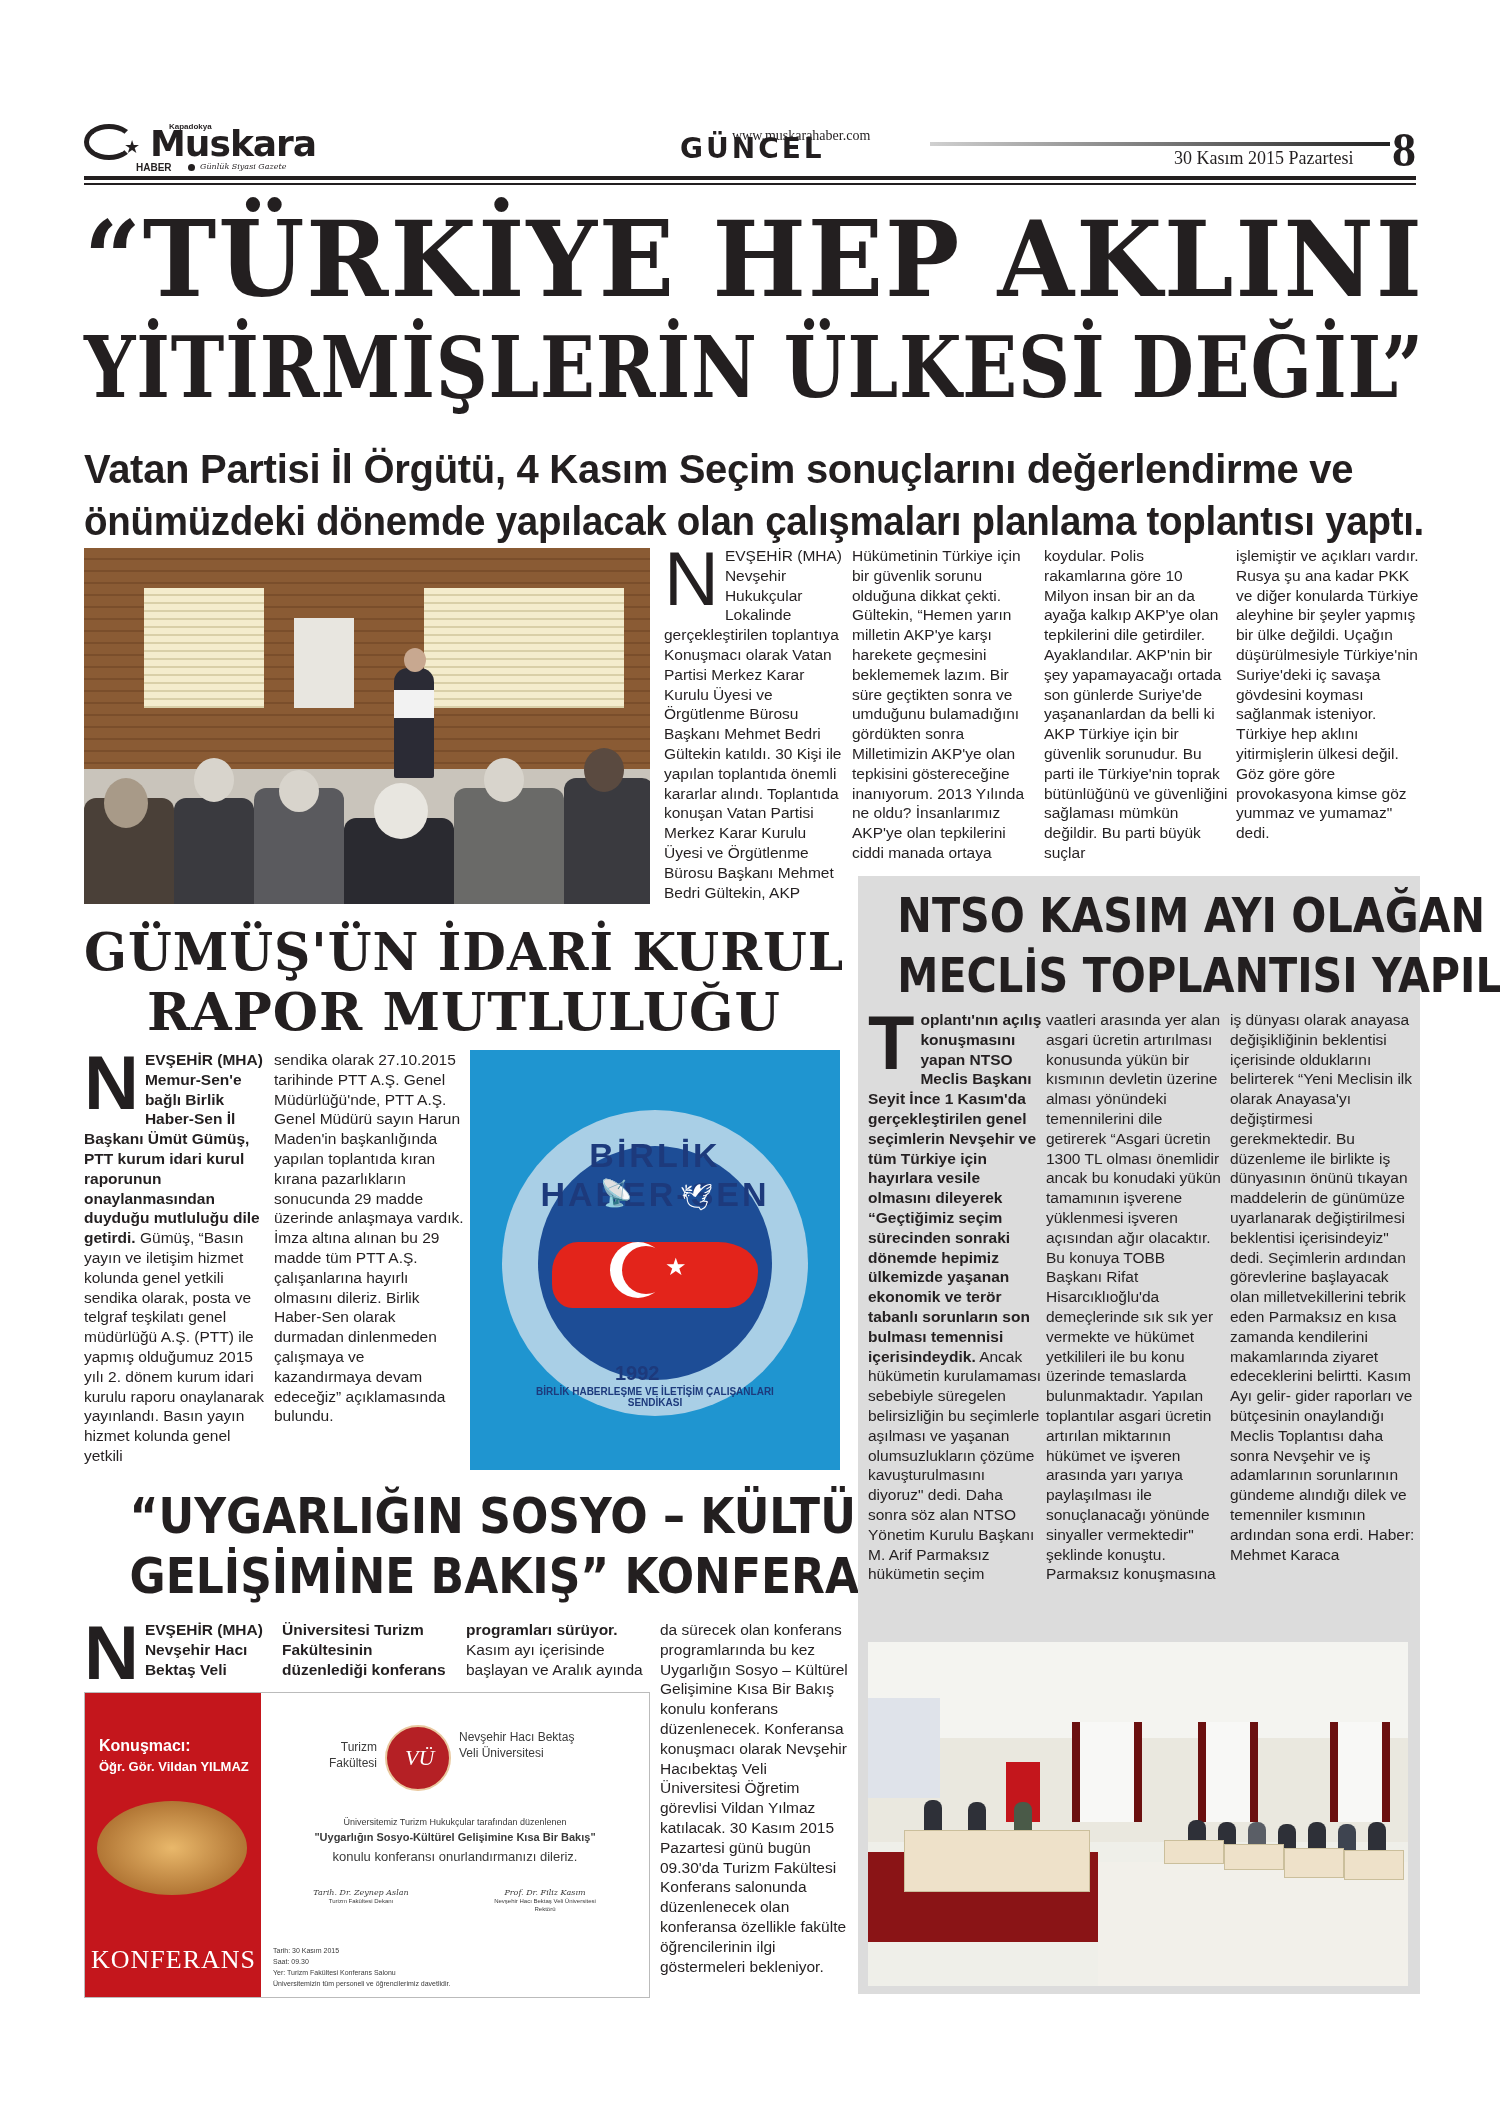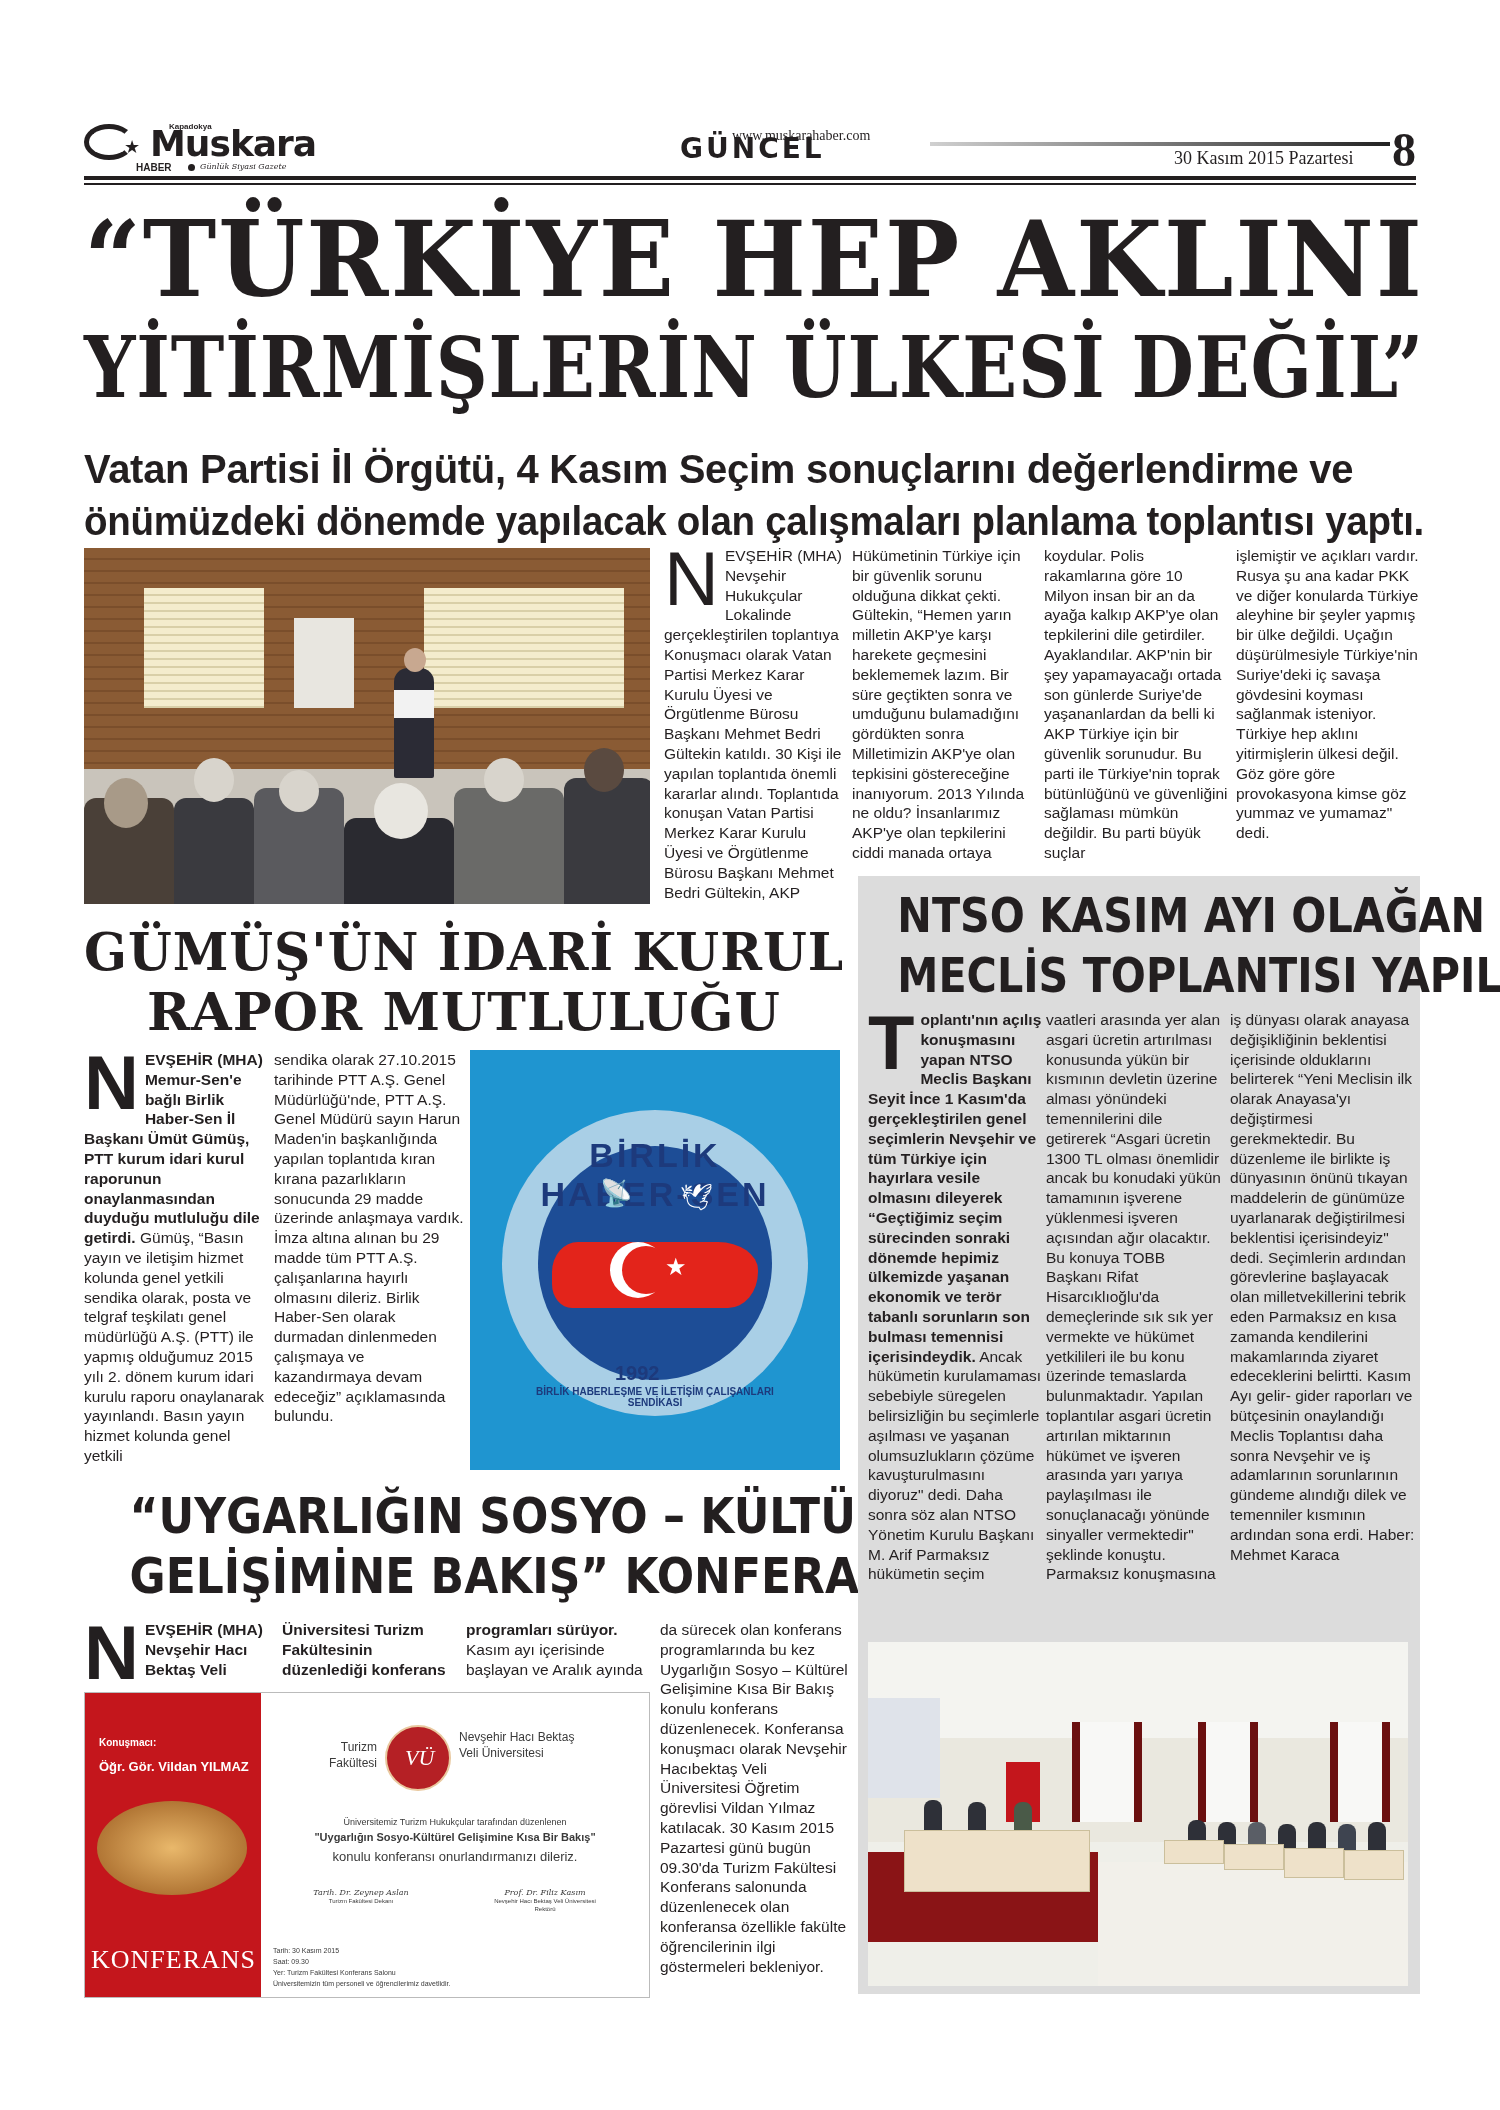--- a/index.html
+++ b/index.html
@@ -77,21 +77,21 @@
   .hl3 { position: absolute; left: 84px; width: 760px; text-align: center; font-family: "DejaVu Sans", sans-serif; font-weight: bold; font-size: 50px; line-height: 56px; white-space: nowrap; transform: scaleX(0.88); transform-origin: center top; }
   .hl3a { top: 1488px; }
   .hl3b { top: 1548px; }
   .a3c1 { left: 84px; top: 1620px; width: 190px; }
   .a3c2 { left: 282px; top: 1620px; width: 176px; }
   .a3c3 { left: 466px; top: 1620px; width: 186px; }
   .a3c4 { left: 660px; top: 1620px; width: 190px; }
 
   .invite { position: absolute; left: 84px; top: 1692px; width: 566px; height: 306px; border: 1px solid #bbb; background: #fff; }
   .inv-left { position: absolute; left: 0; top: 0; width: 176px; height: 100%; background: #c4161c; color: #fff; }
-  .inv-speaker-label { position: absolute; left: 14px; top: 44px; font-size: 10px; font-weight: bold; }
+  .inv-speaker-label { position: absolute; left: 14px; top: 44px; font-size: 16px; font-weight: bold; }
   .inv-speaker { position: absolute; left: 14px; top: 66px; font-size: 13px; font-weight: bold; }
   .inv-oval { position: absolute; left: 12px; top: 108px; width: 150px; height: 94px; border-radius: 50%; background: radial-gradient(#e9b86b, #9a5a1e); }
   .inv-title { position: absolute; left: 6px; top: 252px; font-family: "Liberation Serif", serif; font-size: 26px; letter-spacing: 1px; }
   .inv-right { position: absolute; left: 176px; top: 0; width: 388px; height: 100%; font-family: "Liberation Sans", sans-serif; color: #3a3a3a; }
   .inv-fac { position: absolute; left: 56px; top: 46px; width: 60px; text-align: right; font-size: 12px; line-height: 16px; }
   .inv-seal { position: absolute; left: 124px; top: 32px; width: 66px; height: 66px; border-radius: 50%; background: #b52025; border: 2px solid #e9c9a0; }
   .inv-seal-text { position: absolute; left: 18px; top: 18px; color: #fff; font-family: "Liberation Serif", serif; font-style: italic; font-size: 22px; }
   .inv-uni { position: absolute; left: 198px; top: 36px; font-size: 12px; line-height: 16px; width: 120px; }
   .inv-line1 { position: absolute; left: 0; top: 124px; width: 388px; text-align: center; font-size: 9px; }
   .inv-line2 { position: absolute; left: 0; top: 138px; width: 388px; text-align: center; font-size: 11px; font-weight: bold; }

